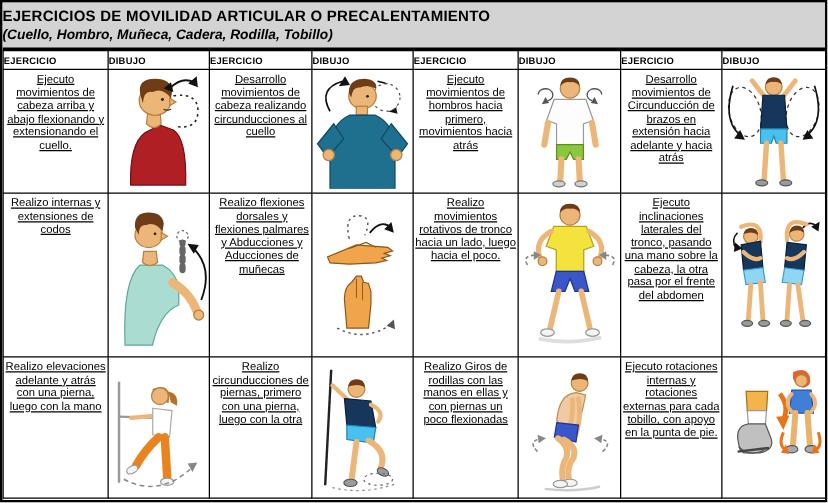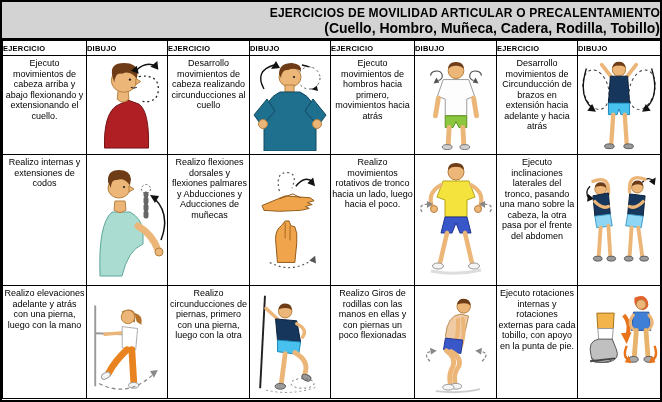--- a/index.html
+++ b/index.html
@@ -4,40 +4,40 @@
 <style>
   html,body{margin:0;padding:0;background:#fff;}
   .sheet{
     width:662px;height:402px;box-sizing:border-box;
     border:2px solid #000;background:#fff;
     font-family:"Liberation Sans",sans-serif;color:#000;
     overflow:hidden;
   }
   .titlebar{
     height:38px;box-sizing:border-box;background:#d3d3d3;
-    border-bottom:2px solid #000;text-align:right;padding-top:3px;
+    border-bottom:2px solid #000;text-align:left;padding-top:3px;
   }
   .title{font-size:12px;font-weight:bold;line-height:16px;letter-spacing:.2px;}
-  .subtitle{font-size:14px;font-weight:bold;line-height:15px;}
+  .subtitle{font-size:11px;font-weight:bold;line-height:15px;font-style:italic;}
   table.grid{
     border-collapse:collapse;table-layout:fixed;
     width:658px;height:358px;
   }
   .grid th,.grid td{
     border:1px solid #000;padding:0;overflow:hidden;box-sizing:border-box;
     vertical-align:top;background:#fff;
   }
   .grid th{
     height:15px;font-size:7.5px;font-weight:bold;text-align:left;
     vertical-align:middle;letter-spacing:.2px;
   }
   tr.r1{height:99px;} tr.r2{height:131px;} tr.r3{height:113px;}
   td.ex{
     font-size:9px;line-height:10.5px;text-align:center;
-    padding:2px 1px 0 1px;overflow-wrap:break-word;
+    padding:2px 1px 0 1px;overflow-wrap:break-word;text-decoration:underline;
   }
   td.ex.left{text-align:center;padding-left:3px;}
   td.draw{text-align:center;vertical-align:middle;}
   td.draw svg{display:block;margin:0 auto;}
 </style>
 </head>
 <body>
 
 <div class="sheet">
   <div class="titlebar">

